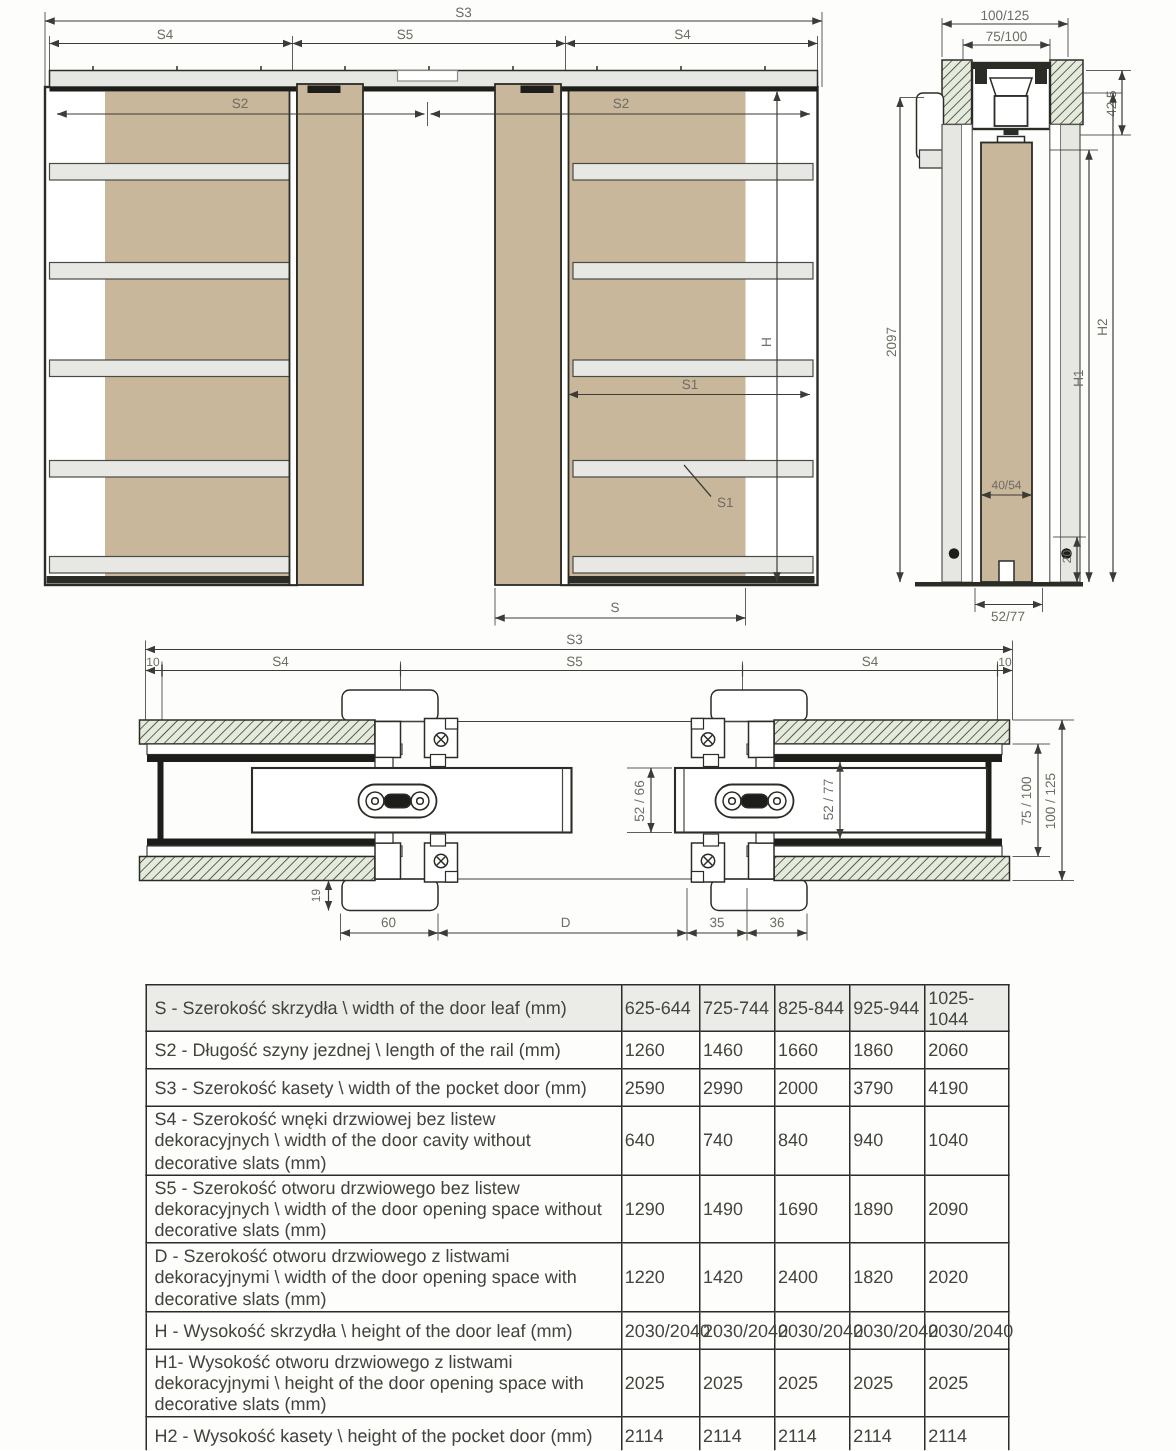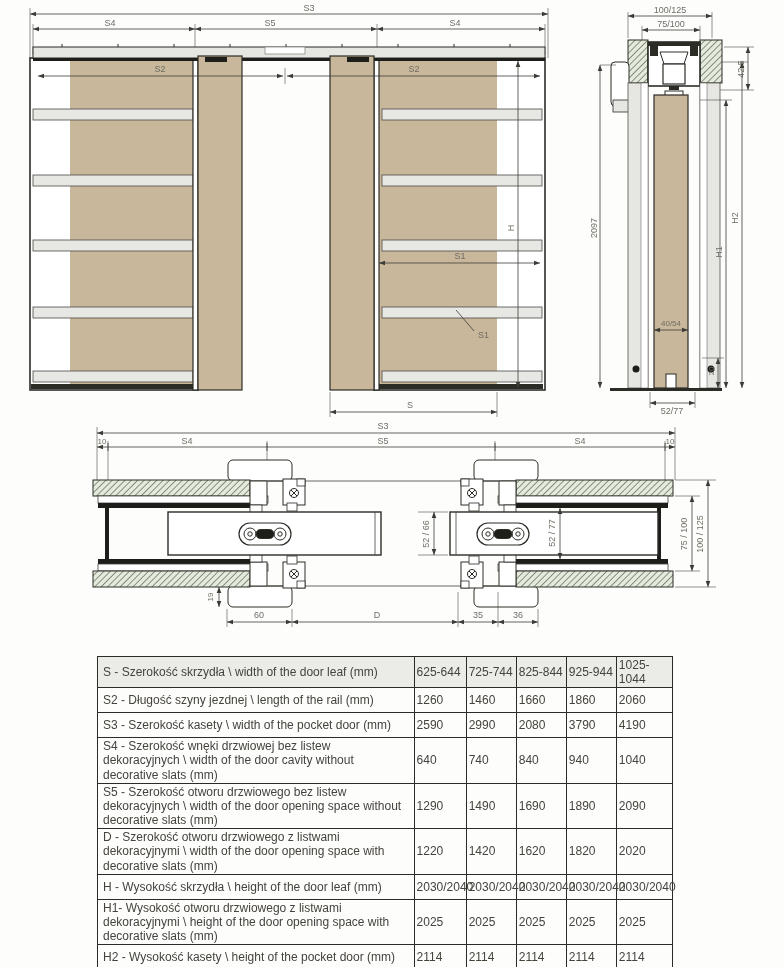--- a/index.html
+++ b/index.html
@@ -342,21 +342,21 @@
     <td class="val">1260</td>
     <td class="val">1460</td>
     <td class="val">1660</td>
     <td class="val">1860</td>
     <td class="val">2060</td>
   </tr>
   <tr class="s1">
     <td>S3 - Szerokość kasety \ width of the pocket door (mm)</td>
     <td class="val">2590</td>
     <td class="val">2990</td>
-    <td class="val">2080</td>
+    <td class="val">2000</td>
     <td class="val">3790</td>
     <td class="val">4190</td>
   </tr>
   <tr class="s2">
     <td>S4 - Szerokość wnęki drzwiowej bez listew dekoracyjnych \ width of the door cavity without decorative slats (mm)</td>
     <td class="val">640</td>
     <td class="val">740</td>
     <td class="val">840</td>
     <td class="val">940</td>
     <td class="val">1040</td>
@@ -366,21 +366,21 @@
     <td class="val">1290</td>
     <td class="val">1490</td>
     <td class="val">1690</td>
     <td class="val">1890</td>
     <td class="val">2090</td>
   </tr>
   <tr class="s2">
     <td>D - Szerokość otworu drzwiowego z listwami dekoracyjnymi \ width of the door opening space with decorative slats (mm)</td>
     <td class="val">1220</td>
     <td class="val">1420</td>
-    <td class="val">1620</td>
+    <td class="val">2400</td>
     <td class="val">1820</td>
     <td class="val">2020</td>
   </tr>
   <tr class="s1">
     <td>H - Wysokość skrzydła \ height of the door leaf (mm)</td>
     <td class="val">2030/2040</td>
     <td class="val">2030/2040</td>
     <td class="val">2030/2040</td>
     <td class="val">2030/2040</td>
     <td class="val">2030/2040</td>

